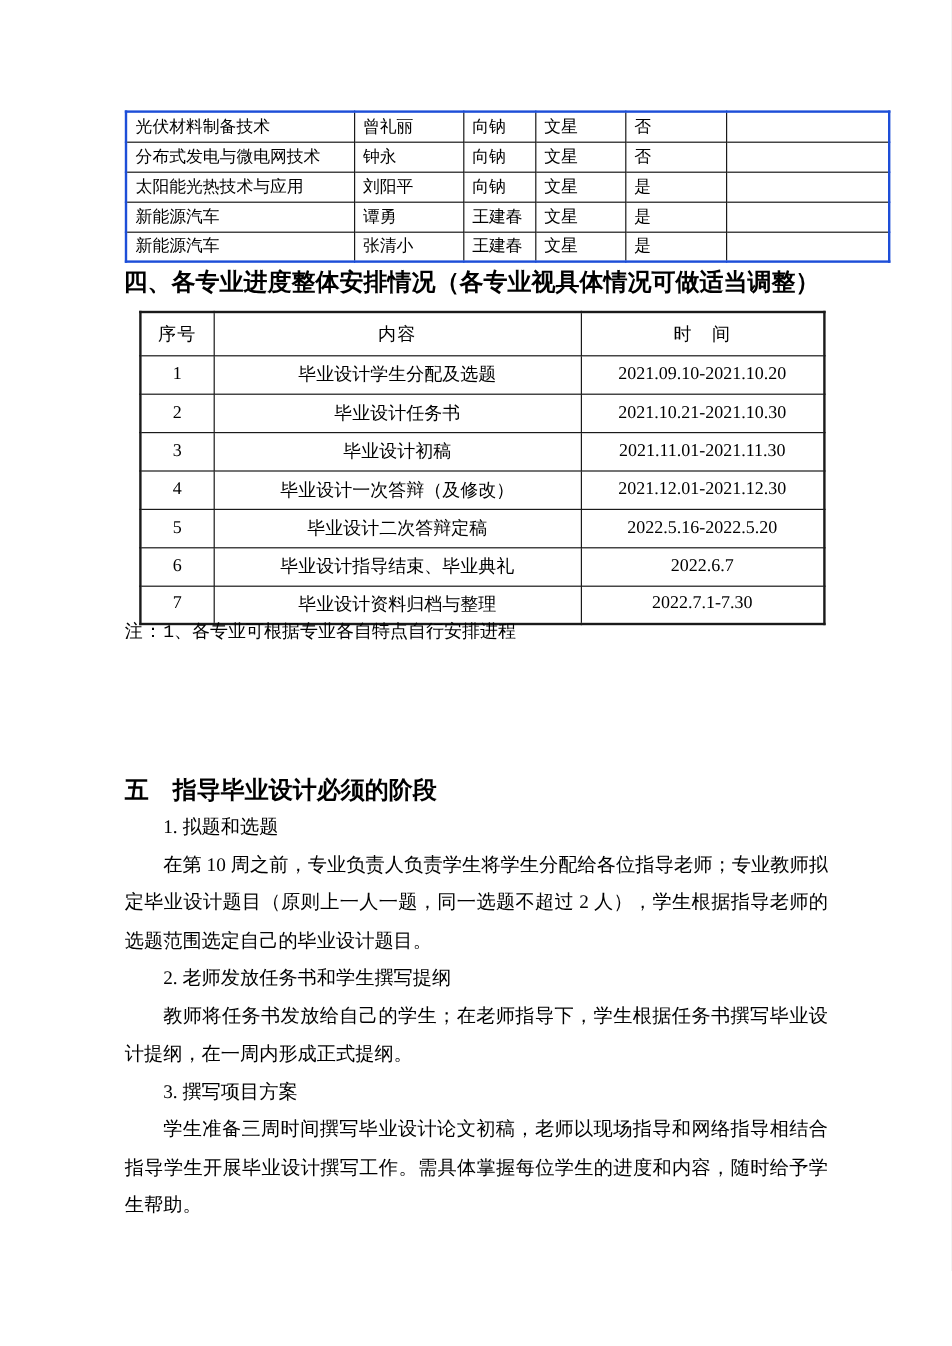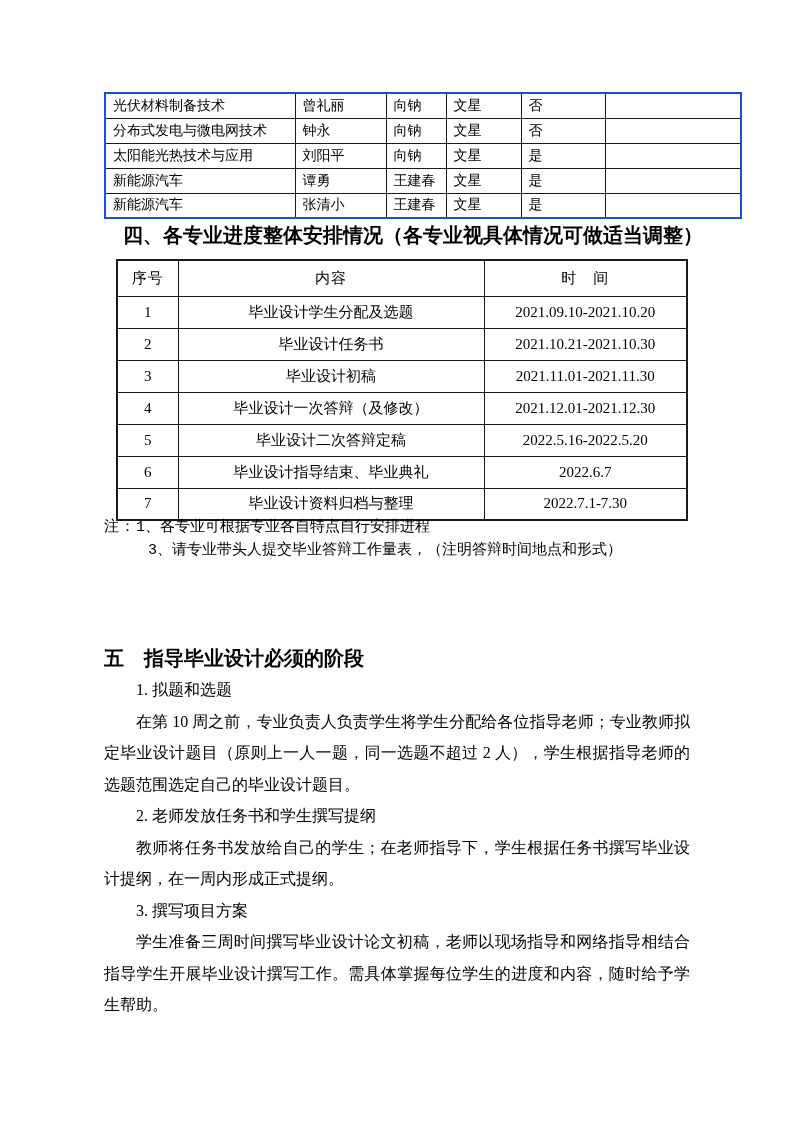--- a/index.html
+++ b/index.html
@@ -20,21 +20,21 @@
   }
   table.t1 td {
     border:1px solid #1a1a1a; height:25px; padding:0 4px 0 7px;
     text-align:left; vertical-align:middle; white-space:nowrap; overflow:hidden;
   }
 
   
   .h4 {
     position:absolute; left:103px; top:222px; width:640px;
     font-family:Liberation Sans, sans-serif;
-    font-weight:700; font-size:20px; letter-spacing:0px; white-space:nowrap;margin-left:20px;
+    font-weight:700; font-size:20px; letter-spacing:0px; white-space:nowrap;
   }
 
   
   table.t2 {
     position:absolute; left:116px; top:259px; width:570px;
     border-collapse:collapse; table-layout:fixed;
     border:2px solid #1a1a1a;
     font-size:15px;
   }
   table.t2 th {
@@ -177,21 +177,20 @@
         <tr>
           <td>7</td>
           <td>毕业设计资料归档与整理</td>
           <td>2022.7.1-7.30</td>
         </tr>
       </tbody>
   </table>
 
   <div class="notes">
     <div class="note-line first"><span class="note-label">注：</span><span>1、各专业可根据专业各自特点自行安排进程</span></div>
-    <div class="note-line"><span>3、请专业带头人提交毕业答辩工作量表，（注明答辩时间地点和形式）</span></div>
   </div>
 
   <div class="h5">五　指导毕业设计必须的阶段</div>
 
   <div class="body-text">
       <p class="item">1. 拟题和选题</p>
       <p class="body">在第 10 周之前，专业负责人负责学生将学生分配给各位指导老师；专业教师拟定毕业设计题目（原则上一人一题，同一选题不超过 2 人），学生根据指导老师的选题范围选定自己的毕业设计题目。</p>
       <p class="item">2. 老师发放任务书和学生撰写提纲</p>
       <p class="body">教师将任务书发放给自己的学生；在老师指导下，学生根据任务书撰写毕业设计提纲，在一周内形成正式提纲。</p>
       <p class="item">3. 撰写项目方案</p>

